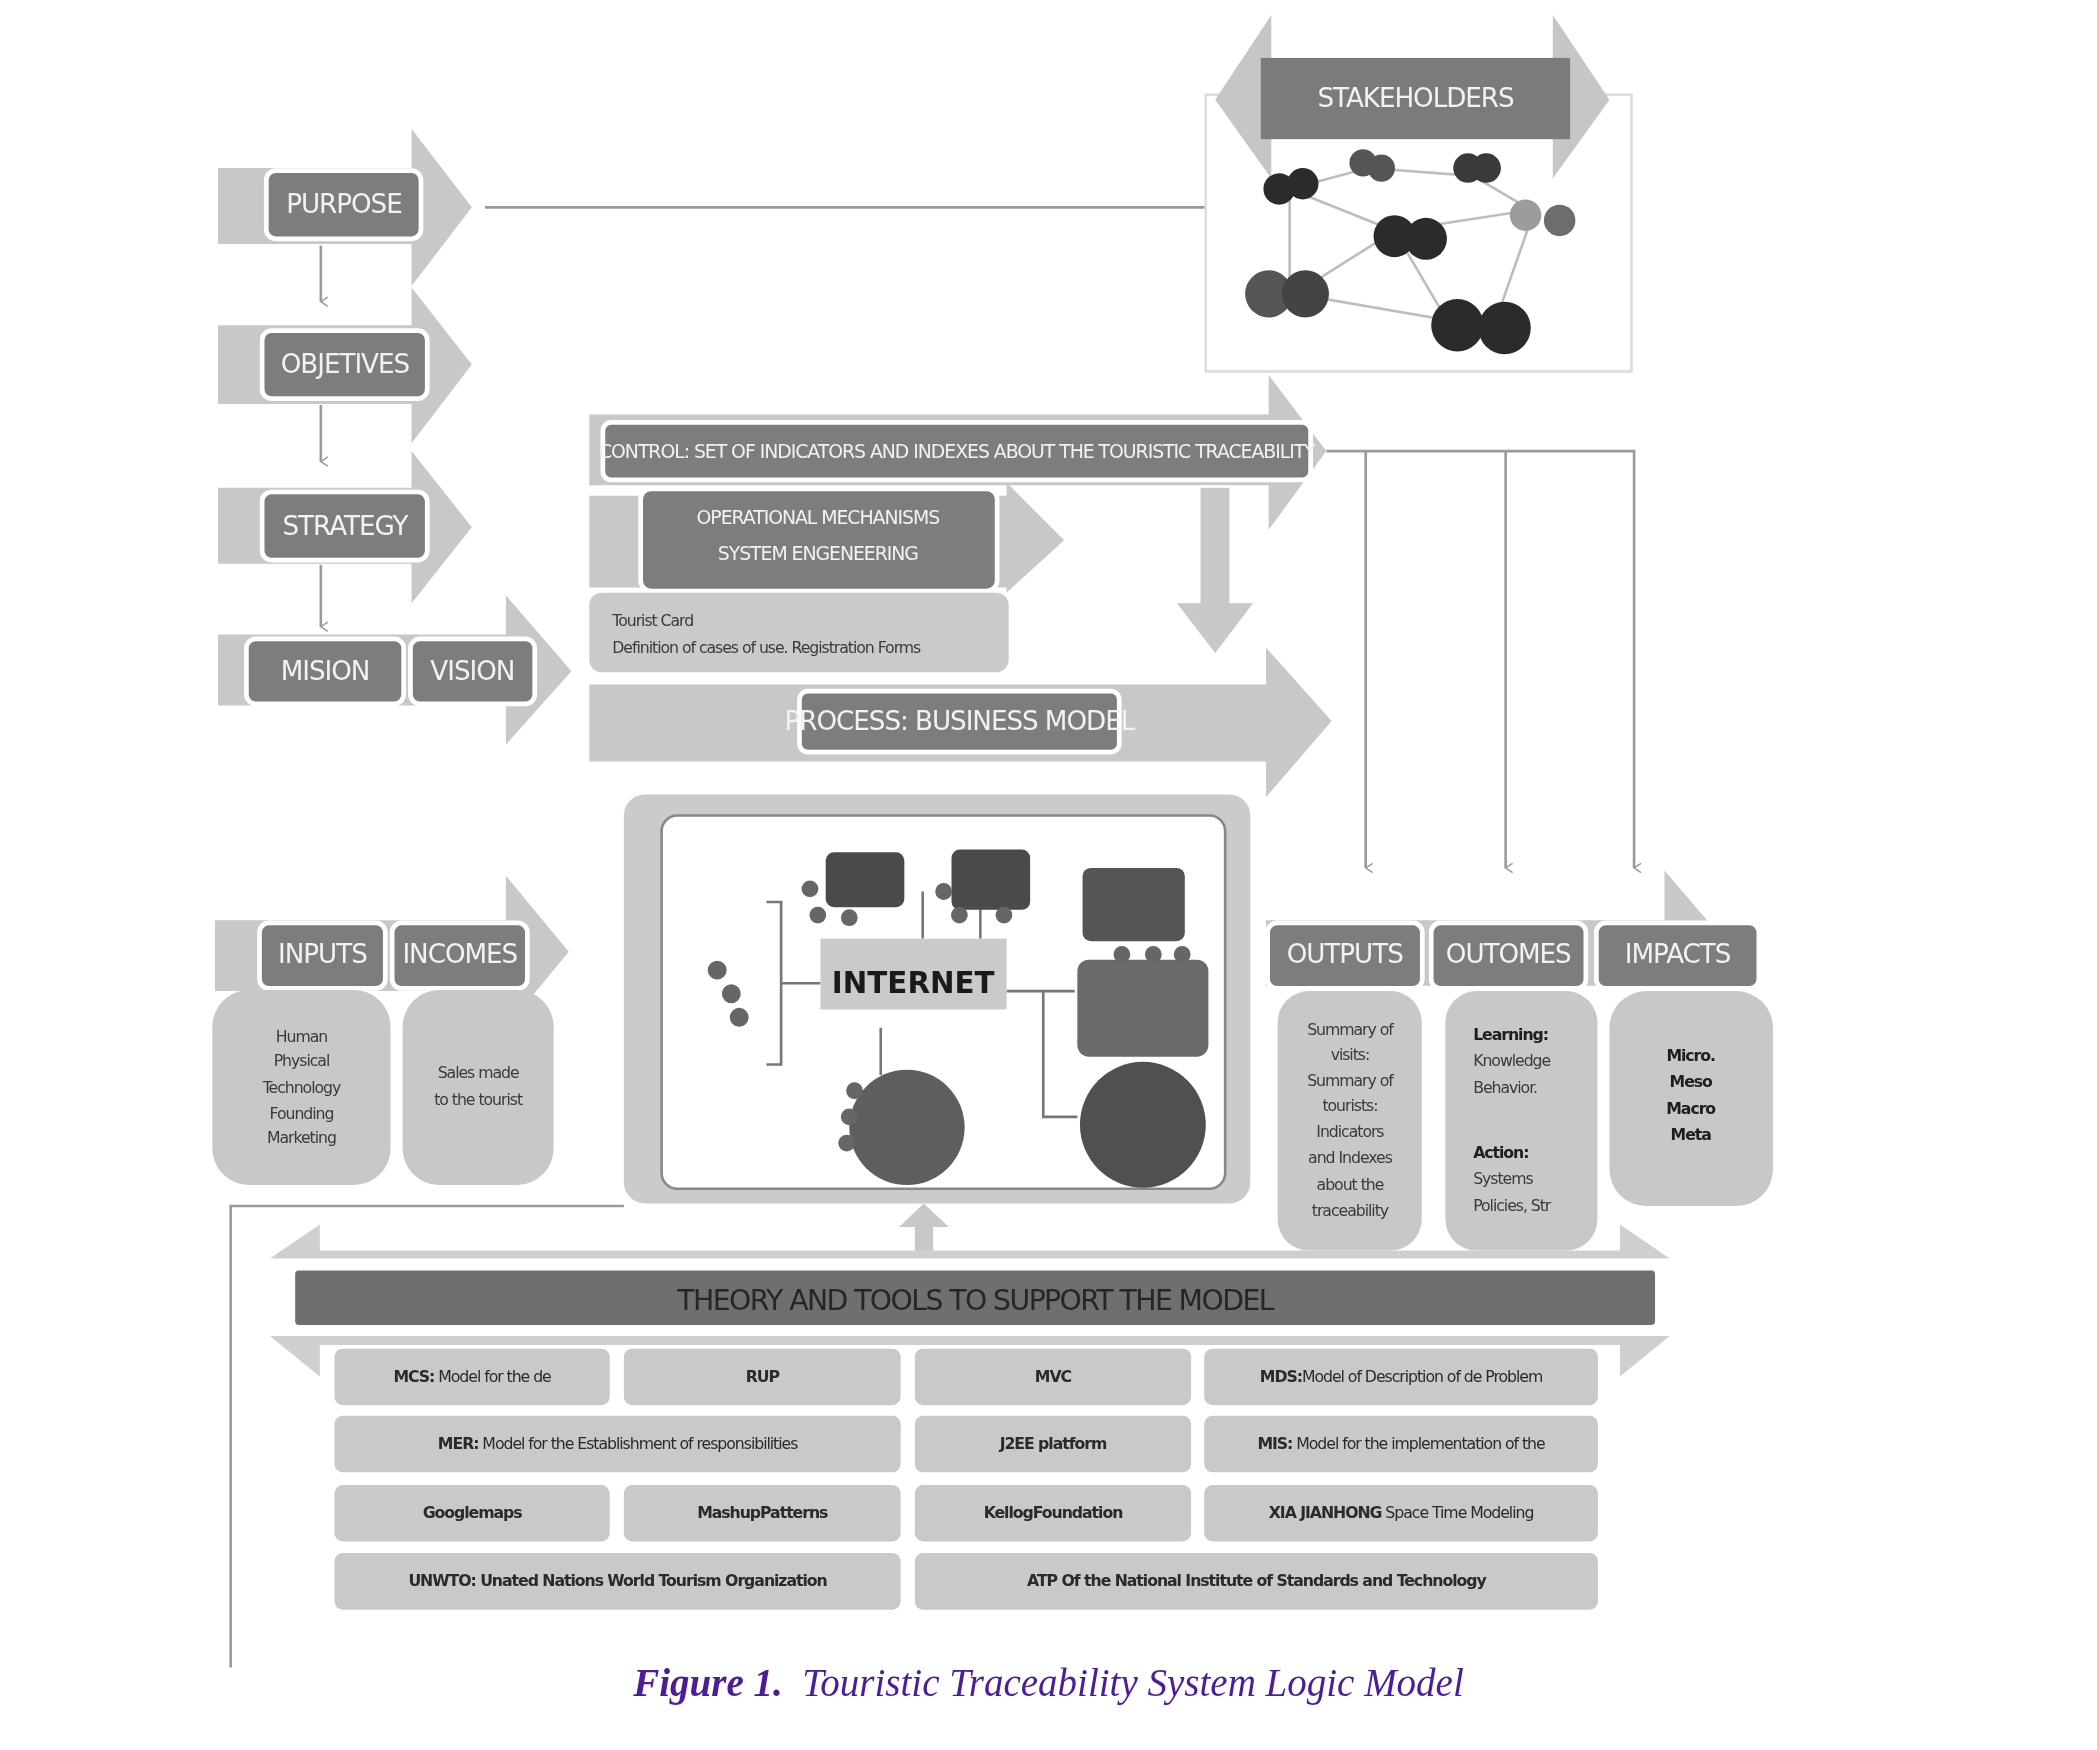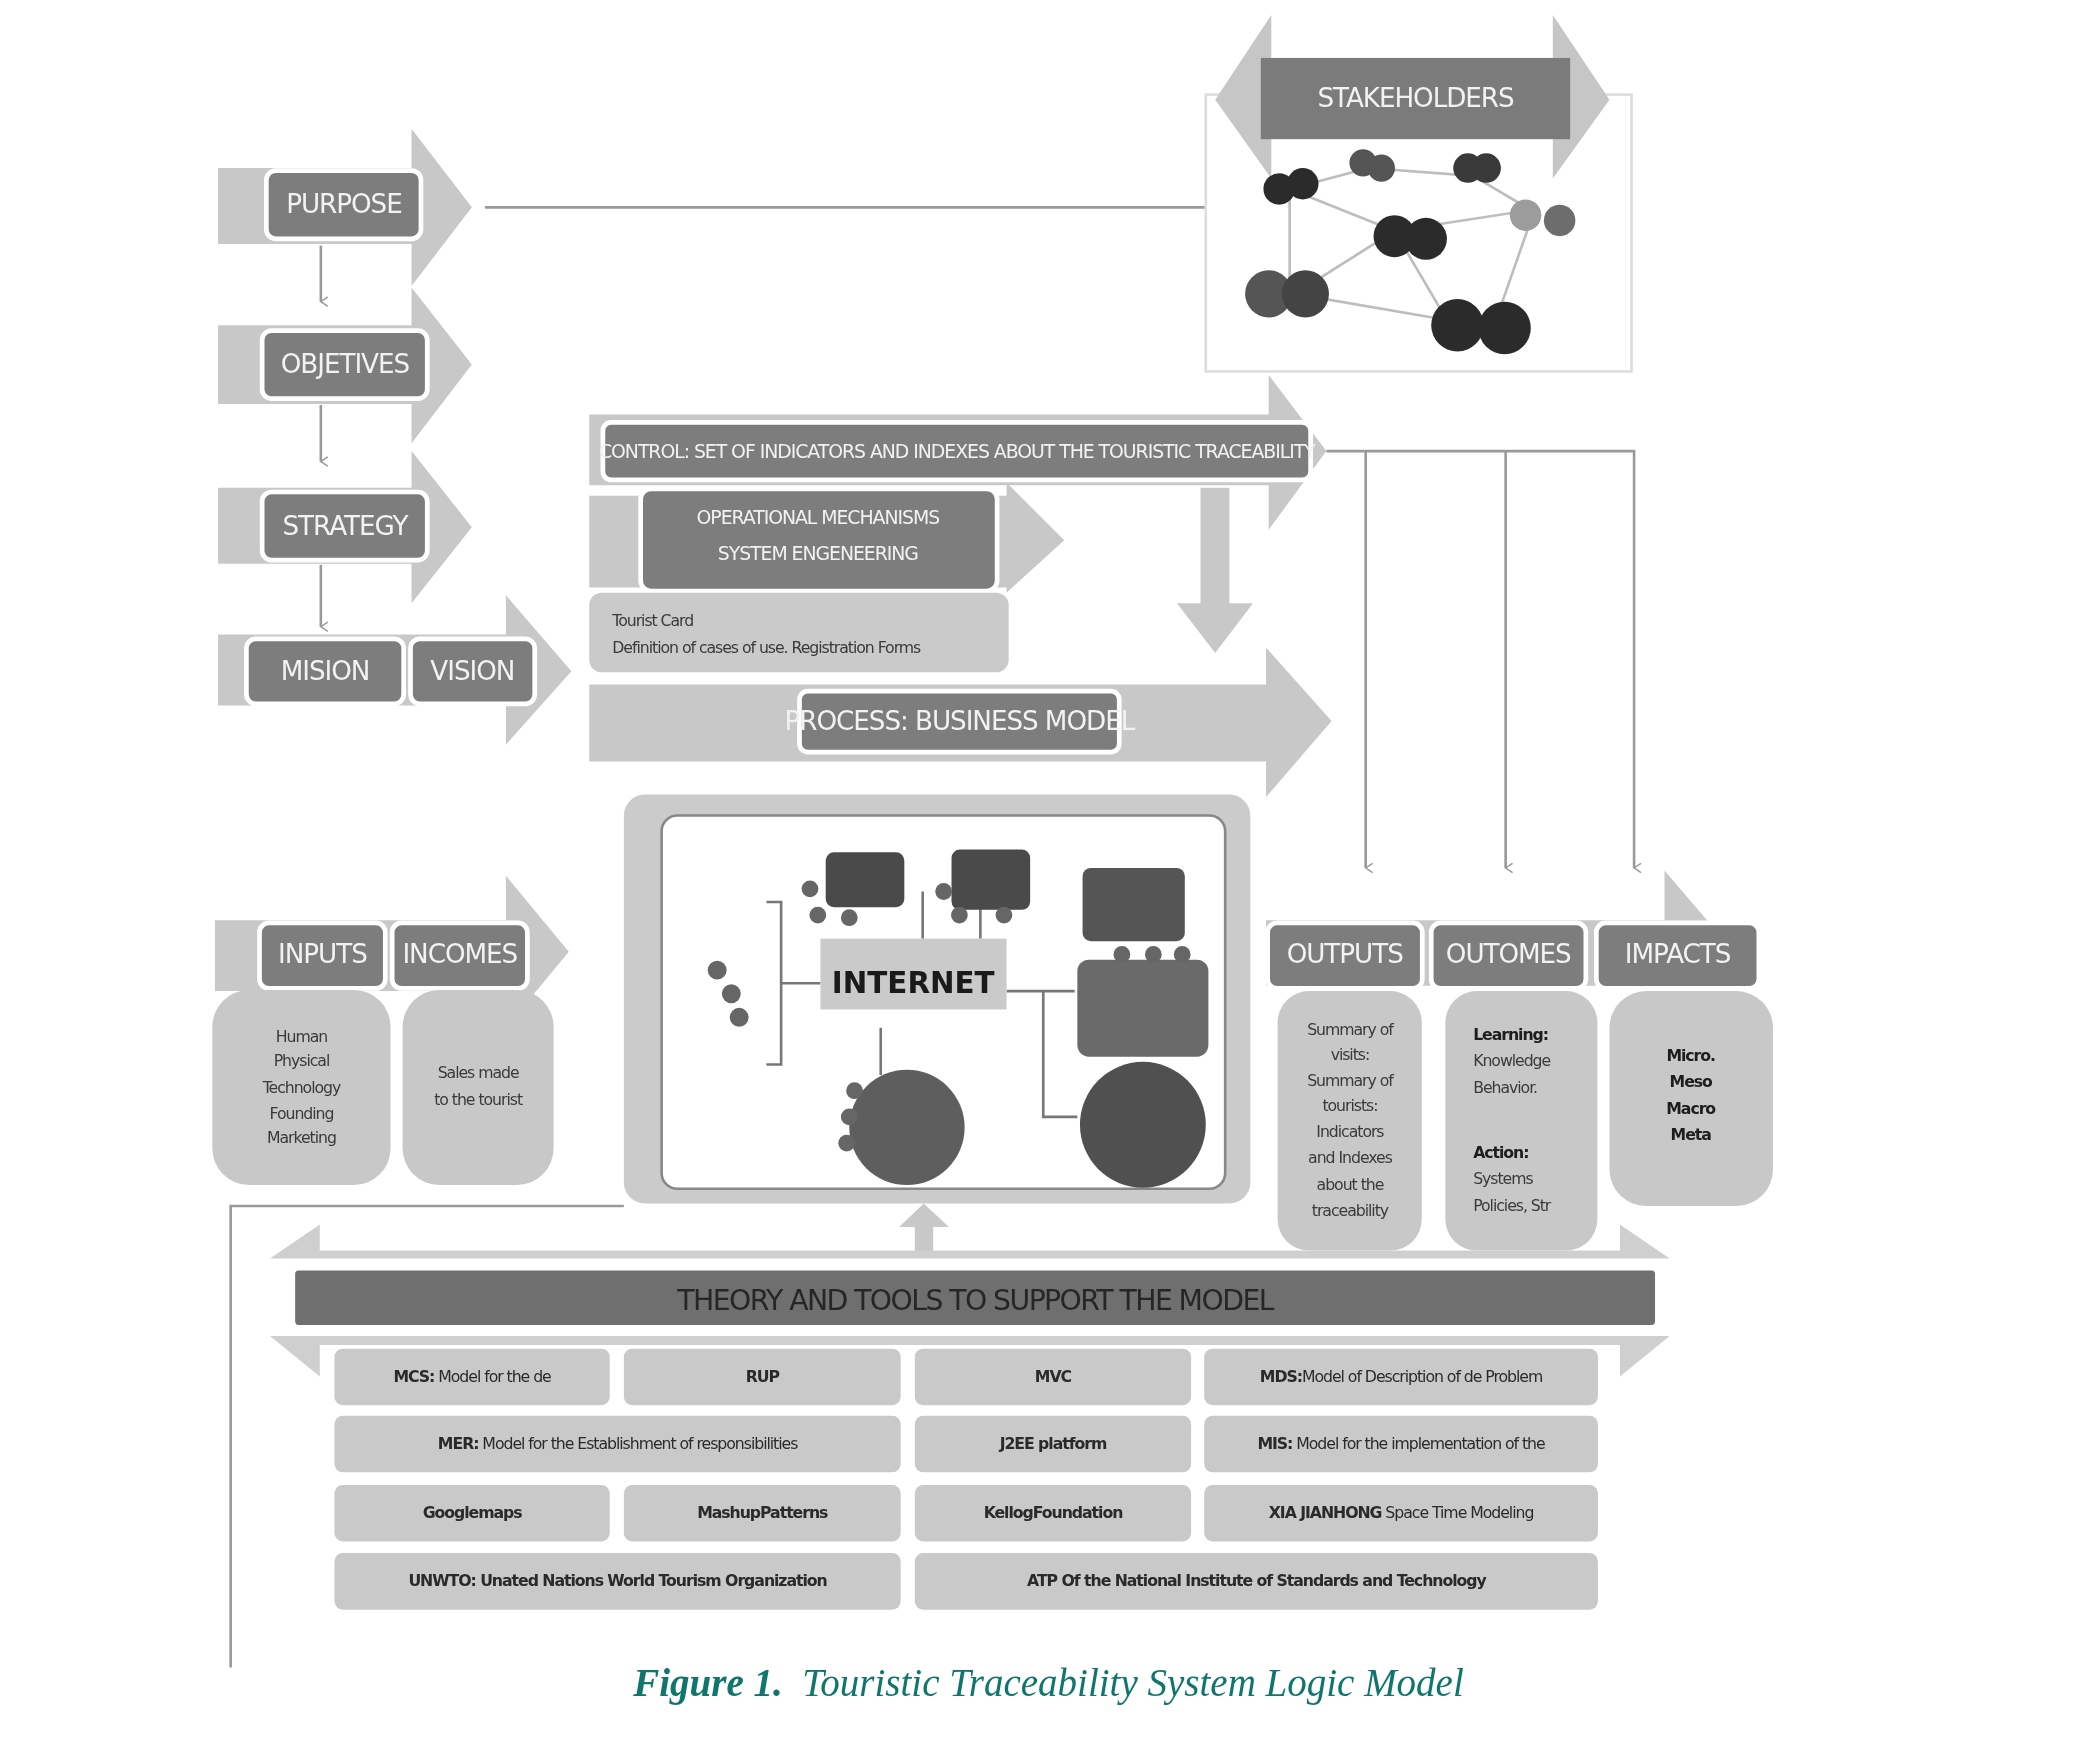--- a/index.html
+++ b/index.html
@@ -12,21 +12,21 @@
   .lbl-small { fill:#f2f2f2; font-family:"DejaVu Sans", sans-serif; font-size:36px; text-anchor:middle; dominant-baseline:middle; letter-spacing:-2px; }
   .note { fill:#3a3a3a; font-family:"DejaVu Sans", sans-serif; font-size:30px; dominant-baseline:middle; letter-spacing:-2px; }
   .note-c { fill:#3a3a3a; font-family:"DejaVu Sans", sans-serif; font-size:30px; text-anchor:middle; dominant-baseline:middle; letter-spacing:-2px; }
   .note-b { fill:#1e1e1e; font-family:"DejaVu Sans", sans-serif; font-size:30px; font-weight:bold; dominant-baseline:middle; letter-spacing:-2px; }
   .note-bc { fill:#1e1e1e; font-family:"DejaVu Sans", sans-serif; font-size:30px; font-weight:bold; text-anchor:middle; dominant-baseline:middle; letter-spacing:-2px; }
   .tool-box { fill:#c9c9c9; }
   .tool-txt { fill:#2a2a2a; font-family:"DejaVu Sans", sans-serif; font-size:30px; text-anchor:middle; dominant-baseline:middle; letter-spacing:-2px; }
   .line { stroke:#9a9a9a; stroke-width:5; fill:none; }
   .theory-txt { fill:#262626; font-family:"DejaVu Sans", sans-serif; font-size:54px; text-anchor:middle; dominant-baseline:middle; letter-spacing:-3px; }
   .internet-txt { fill:#1a1a1a; font-family:"DejaVu Sans", sans-serif; font-size:56px; font-weight:bold; text-anchor:middle; dominant-baseline:middle; }
-  #caption { position:absolute; left:0; width:2097px; top:1660px; text-align:center; font-family:"Liberation Serif", serif; font-style:italic; font-size:39px; color:#0f766e; }
+  #caption { position:absolute; left:0; width:2097px; top:1660px; text-align:center; font-family:"Liberation Serif", serif; font-style:italic; font-size:39px; color:#4c1d95; }
   #caption b { font-weight:bold; }
 </style>
 </head>
 <body>
 
 <svg id="diagram" viewBox="0 0 4000 3339" xmlns="http://www.w3.org/2000/svg">
   <defs>
     <marker id="openArrow" viewBox="0 0 20 20" refX="10" refY="18" markerWidth="22" markerHeight="22" orient="auto-start-reverse" markerUnits="userSpaceOnUse">
       <path d="M2,6 L10,18 L18,6" fill="none" stroke="#9a9a9a" stroke-width="2.6"></path>
     </marker>

